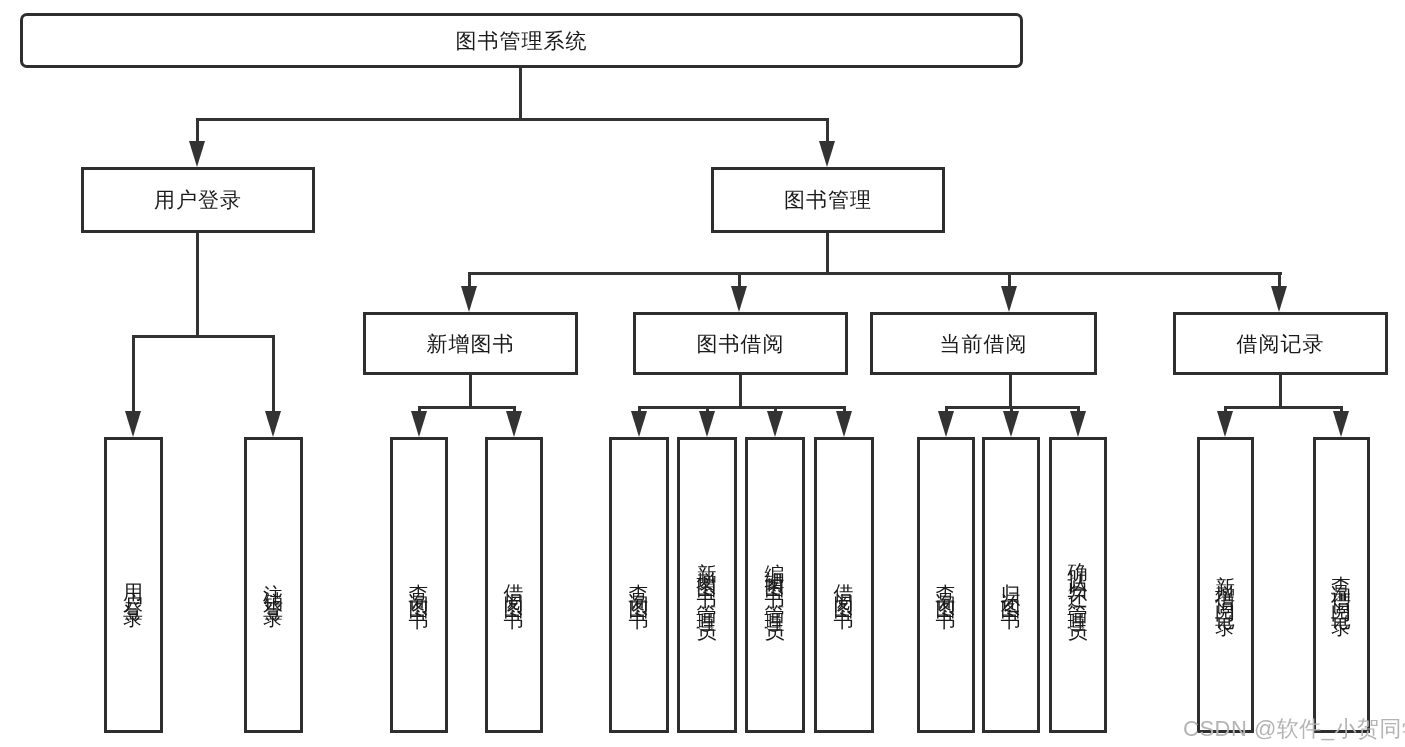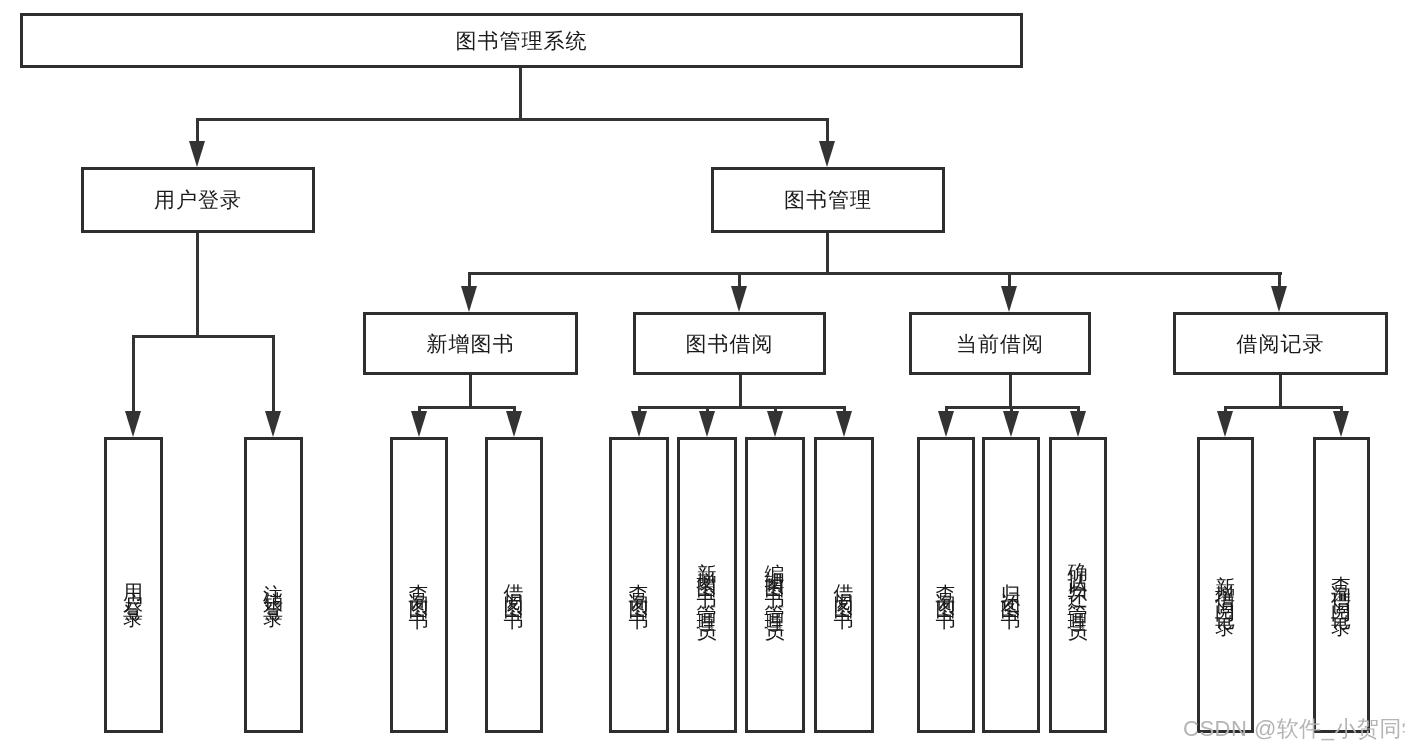--- a/index.html
+++ b/index.html
@@ -27,28 +27,28 @@
   .watermark{
     position:absolute;left:1183px;top:714px;
     font-size:22px;color:#b4b4b4;letter-spacing:0.5px;white-space:nowrap;
   }
 </style>
 </head>
 <body>
 
 <div id="canvas">
 
-  <div class="node" style="left:20px;top:13px;width:1003px;height:55px;">图书管理系统</div>
+  <div class="node" style="left:20px;top:13px;width:1003px;height:55px;border-radius:7px;">图书管理系统</div>
 
   <div class="node" style="left:81px;top:167px;width:234px;height:66px;">用户登录</div>
   <div class="node" style="left:711px;top:167px;width:234px;height:66px;">图书管理</div>
 
   <div class="node" style="left:363px;top:312px;width:215px;height:63px;">新增图书</div>
-  <div class="node" style="left:633px;top:312px;width:193px;height:63px;">图书借阅</div>
-  <div class="node" style="left:909px;top:312px;width:182px;height:63px;">当前借阅</div>
+  <div class="node" style="left:633px;top:312px;width:215px;height:63px;">图书借阅</div>
+  <div class="node" style="left:870px;top:312px;width:227px;height:63px;">当前借阅</div>
   <div class="node" style="left:1173px;top:312px;width:215px;height:63px;">借阅记录</div>
 
   <div class="node vnode" style="left:104px;top:437px;width:59px;height:296px;">用户登录</div>
   <div class="node vnode" style="left:244px;top:437px;width:59px;height:296px;">注销登录</div>
 
   <div class="node vnode" style="left:390px;top:437px;width:58px;height:296px;">查询图书</div>
   <div class="node vnode" style="left:485px;top:437px;width:58px;height:296px;">借阅图书</div>
 
   <div class="node vnode" style="left:609px;top:437px;width:60px;height:296px;">查询图书</div>
   <div class="node vnode" style="left:677px;top:437px;width:60px;height:296px;">新增图书（管理员）</div>

